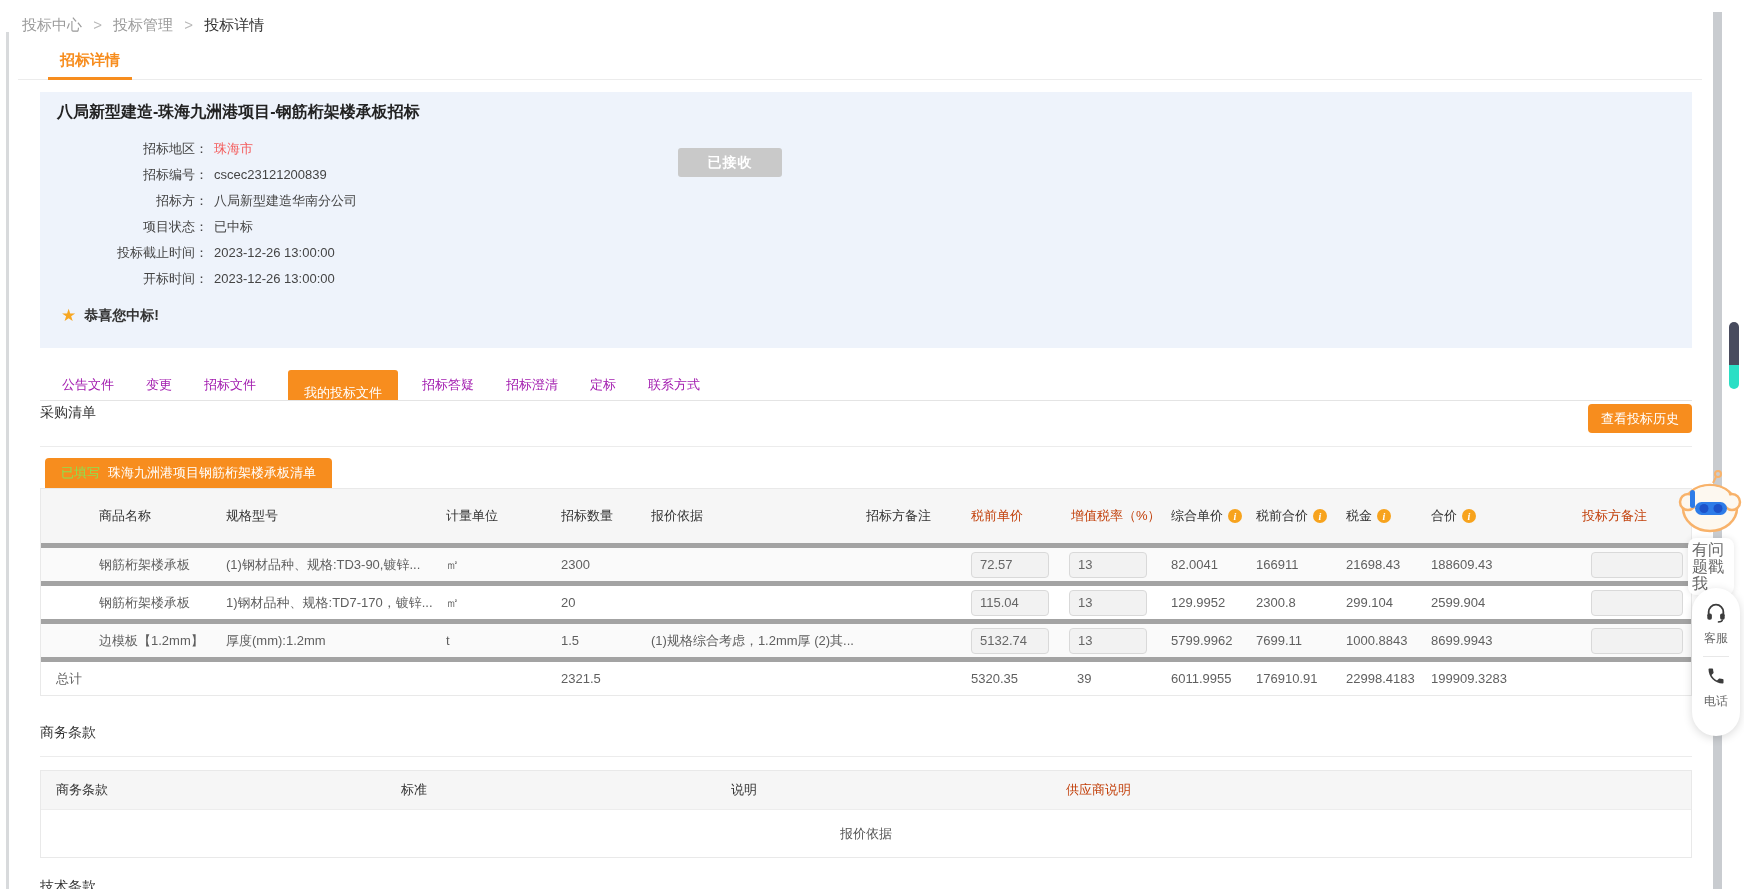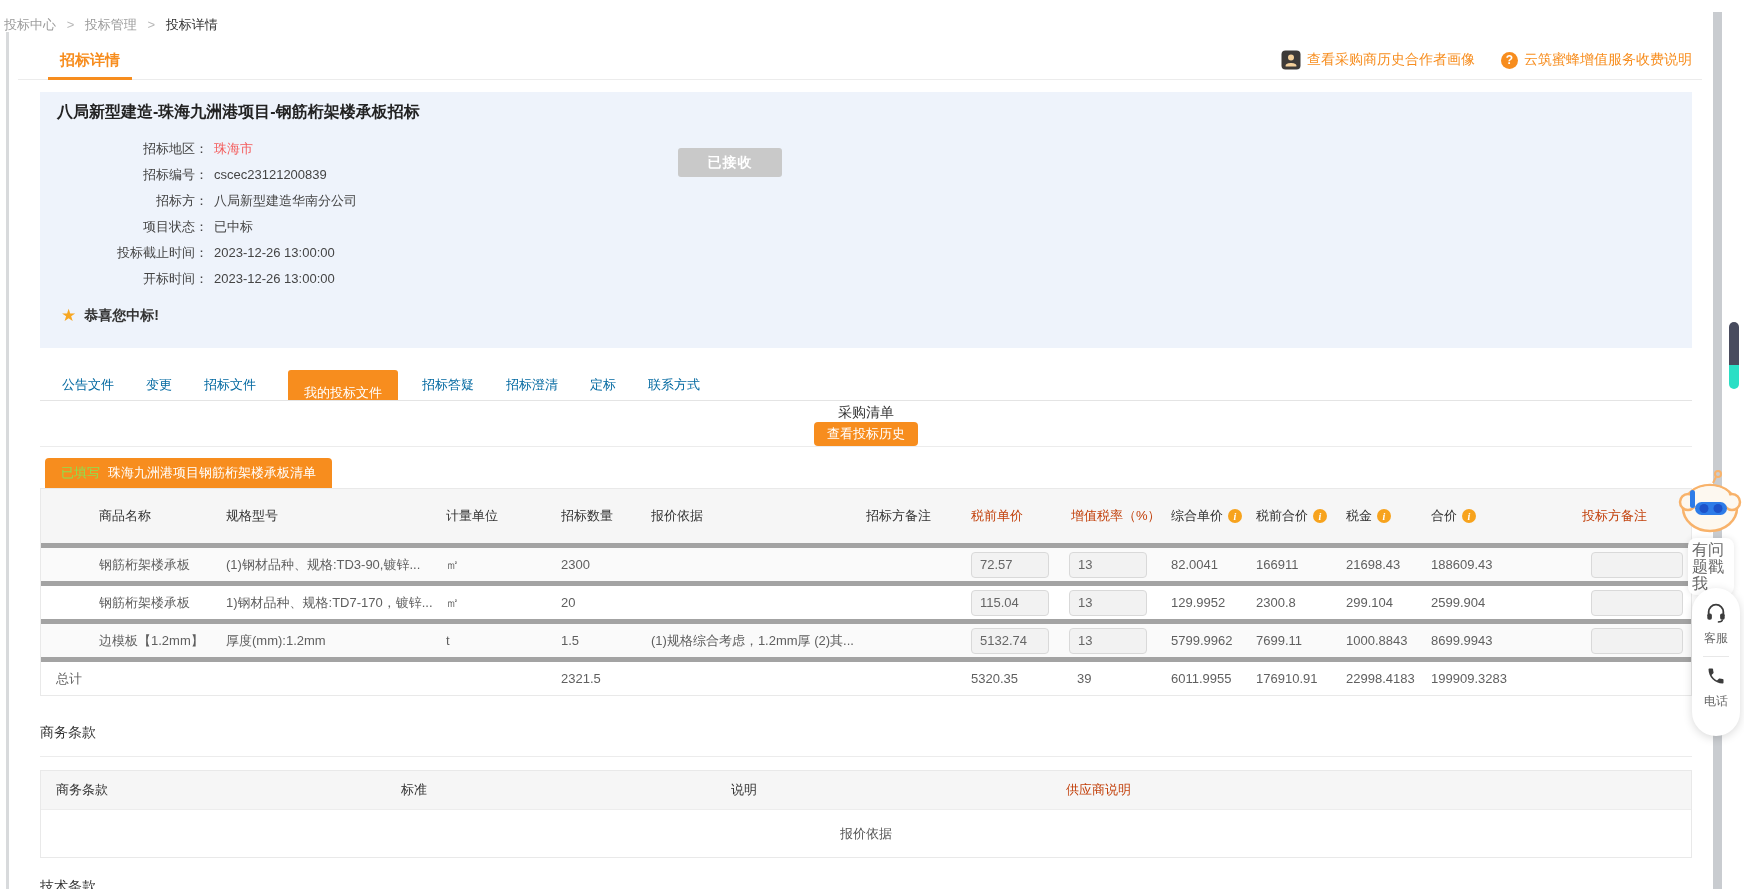--- a/index.html
+++ b/index.html
@@ -2,21 +2,21 @@
 <html><head>
 <meta charset="utf-8">
 <style>
   * { margin:0; padding:0; box-sizing:border-box; }
   html,body { width:1744px; height:889px; overflow:hidden; background:#fff;
     font-family:"Liberation Sans","DejaVu Sans",sans-serif; color:#333; }
   .page { position:relative; width:1744px; height:889px; }
 
   .left-rail { position:absolute; left:6px; top:32px; width:3px; height:857px; background:#d8dadc; }
 
-  .breadcrumb { position:absolute; top:16px; left:4px; font-size:13px; color:#9b9b9b; }
+  .breadcrumb { position:absolute; top:16px; left:22px; font-size:15px; color:#9b9b9b; }
   .bc-sep { margin:0 7px; color:#b8b8b8; }
   .bc-current { color:#333; }
 
   .card { position:absolute; left:18px; top:40px; width:1684px; }
 
   
   .tabbar-top { position:relative; height:40px; border-bottom:1px solid #ececec; }
   .detail-tab { position:absolute; left:22px; top:0; width:100px; height:40px; line-height:40px;
     text-align:center; color:#f78d1e; font-weight:bold; font-size:15px; }
   .detail-tab::after { content:""; position:absolute; left:8px; right:8px; bottom:0; height:3px; background:#f78d1e; }
@@ -35,26 +35,26 @@
   .red { color:#f45c5c; }
   .accepted-btn { position:absolute; left:638px; top:56px; width:104px; height:29px; background:#c9c9c9;
     color:#fff; font-size:14px; font-weight:bold; text-align:center; line-height:29px; border-radius:3px; letter-spacing:1px; }
   .congrats { position:absolute; left:21px; bottom:22px; display:flex; align-items:center; gap:8px; }
   .star { color:#f7a723; font-size:17px; }
   .congrats-text { font-size:14px; font-weight:bold; color:#333; }
 
   
   .tabs-row { margin:22px 0 0 22px; width:1652px; height:31px; border-bottom:1px solid #e4e4e4;
     display:flex; align-items:flex-end; padding-left:22px; }
-  .tab-item { height:30px; line-height:30px; font-size:13px; color:#0369a1; margin-right:32px; cursor:pointer; white-space:nowrap; }
+  .tab-item { height:30px; line-height:30px; font-size:13px; color:#a21caf; margin-right:32px; cursor:pointer; white-space:nowrap; }
   .tab-item.active { background:#f78d1e; color:#fff; padding:8px 16px; border-radius:3px 3px 0 0; margin-right:24px; }
 
   
   .list-header { margin-left:22px; width:1652px; height:43px; margin-top:3px; border-bottom:1px solid #ececec;
-    display:flex; align-items:center; justify-content:space-between;flex-direction:column; }
+    display:flex; justify-content:space-between; }
   .sec-title { font-size:14px; color:#333; }
   .history-btn { width:104px; height:29px; background:#f78d1e; border:none; color:#fff; font-size:13px;
     border-radius:4px; cursor:pointer; }
 
   .list-tab-row { margin:11px 0 0 27px; height:30px; }
   .list-tab { display:inline-flex; align-items:center; gap:8px; height:30px; background:#f78d1e;
     border-radius:4px 4px 0 0; padding:0 16px; cursor:pointer; }
   .filled-badge { color:#8ce14f; font-size:13px; }
   .list-name { color:#fff; font-size:13px; }
 
@@ -119,36 +119,20 @@
     <span class="bc-sep">&gt;</span>
     <span>投标管理</span>
     <span class="bc-sep">&gt;</span>
     <span class="bc-current">投标详情</span>
   </div>
 
   <div class="card">
 
     <div class="tabbar-top">
       <div class="detail-tab">招标详情</div>
-      <div class="top-links">
-        <div class="top-link">
-          <span style="display:inline-flex;">
-            <svg width="20" height="20" viewBox="0 0 20 20">
-                <rect x="0.5" y="0.5" width="19" height="19" rx="4" fill="#3d3a38"></rect>
-                <circle cx="10" cy="7.6" r="3" fill="#f3cf9a"></circle>
-                <path d="M4.6 15.6c0-3.4 10.8-3.4 10.8 0v1H4.6z" fill="#f3cf9a"></path>
-              </svg>
-          </span>
-          <span>查看采购商历史合作者画像</span>
-        </div>
-        <div class="top-link">
-          <span class="q-icon">?</span>
-          <span>云筑蜜蜂增值服务收费说明</span>
-        </div>
-      </div>
     </div>
 
     <div class="blue-panel">
       <div class="panel-title">八局新型建造-珠海九洲港项目-钢筋桁架楼承板招标</div>
       <div class="info-list">
         <div class="info-row">
           <span class="info-label">招标地区：</span>
           <span class="info-value red">珠海市</span>
         </div>
         <div class="info-row">

